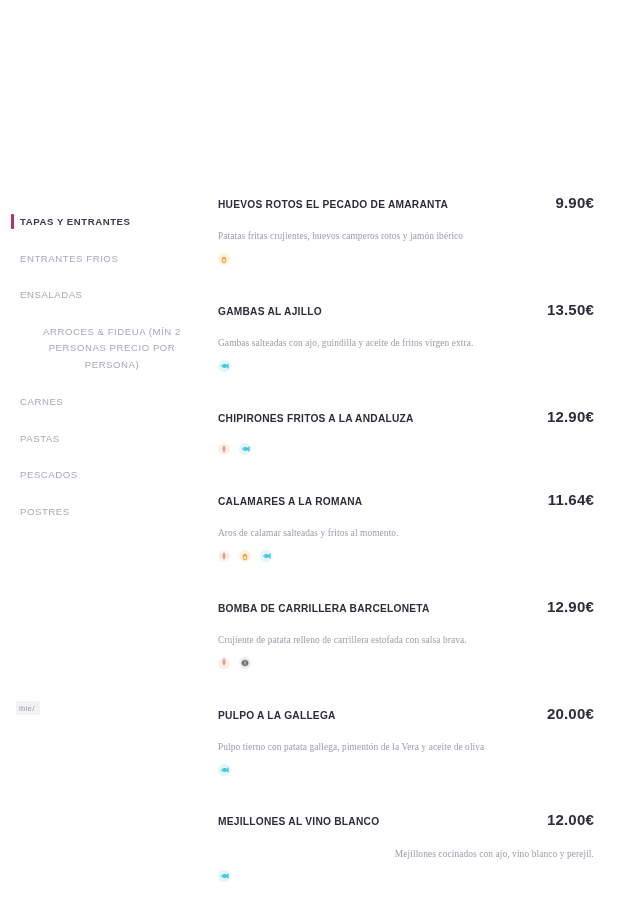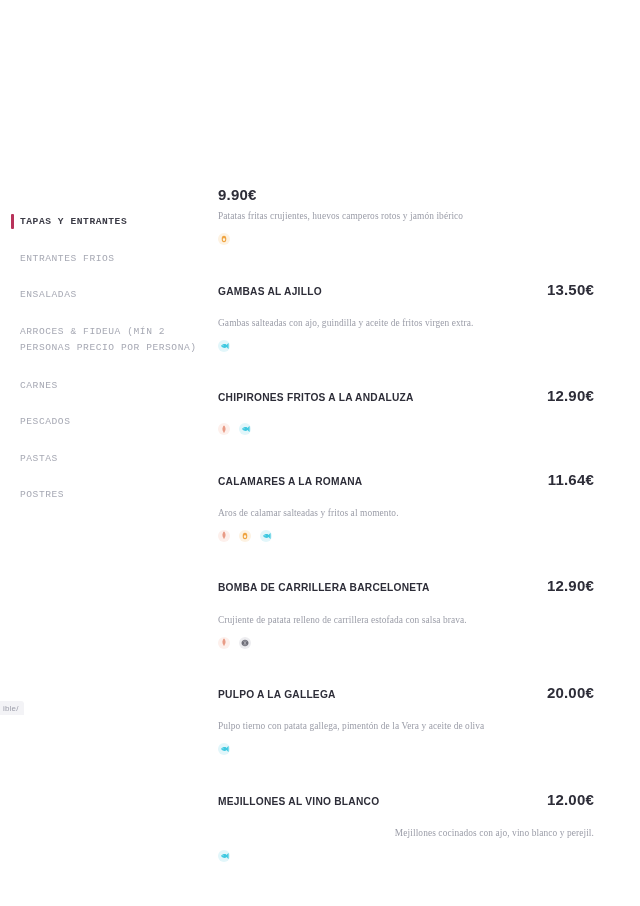--- a/index.html
+++ b/index.html
@@ -31,21 +31,20 @@
     display: flex;
     align-items: flex-start;
   }
 
   
   .sidebar {
     width: 218px;
     flex: 0 0 218px;
     padding-top: 26px;
     box-sizing: border-box;
-    font-family: Liberation Mono, monospace;
   }
   .cat-item {
     position: relative;
     padding: 0 14px 0 20px;
     margin-bottom: 21px;
     font-size: 9.6px;
     letter-spacing: 0.55px;
     line-height: 15.5px;
     color: #a7a9b4;
     text-transform: uppercase;
@@ -59,21 +58,21 @@
   .cat-item.is-active::before {
     content: "";
     position: absolute;
     left: 11px;
     top: 0px;
     width: 2.5px;
     height: 15px;
     background: #b8325a;
     border-radius: 1px;
   }
-  .cat-item.multiline { line-height: 16.5px; }
+  .cat-item.multiline { line-height: 16.5px; text-align: center; }
 
   
   .dishes {
     flex: 1 1 auto;
     padding-right: 46px;
     padding-top: 0px;
     box-sizing: border-box;
   }
   .dish {
     margin-bottom: 29px;
@@ -131,21 +130,21 @@
   .allergen svg { display: block; }
 
   .allergen.gluten  { background: #fdf0ec; }
   .allergen.egg     { background: #fdf2e2; }
   .allergen.fish    { background: #e2f6fa; }
   .allergen.mollusc { background: #ededf0; }
 
   
   .status-bar {
     position: absolute;
-    left: 0;
+    left: 16px;
     top: 701px;
     height: 14px;
     padding: 0 5px 0 3px;
     background: #f1f1f5;
     border-top-right-radius: 3px;
     display: flex;
     align-items: center;
     font-size: 8px;
     color: #8c8e9c;
     letter-spacing: 0.2px;
@@ -161,28 +160,29 @@
 <div class="page">
 
   <div class="menu-wrap">
 
     <nav class="sidebar">
         <div class="cat-item is-active">TAPAS Y ENTRANTES</div>
         <div class="cat-item">ENTRANTES FRIOS</div>
         <div class="cat-item">ENSALADAS</div>
         <div class="cat-item multiline">ARROCES &amp; FIDEUA (MÍN 2 PERSONAS PRECIO POR PERSONA)</div>
         <div class="cat-item">CARNES</div>
+        <div class="cat-item">PASTAS</div>
         <div class="cat-item">PESCADOS</div>
-        <div class="cat-item">PASTAS</div>
         <div class="cat-item">POSTRES</div>
       </nav>
 
     <div class="dishes">
         <article class="dish">
           <div class="dish-head">
+            <h3 class="dish-name">HUEVOS ROTOS EL PECADO DE AMARANTA</h3>
             <span class="dish-price">9.90€</span>
           </div>
           <p class="dish-desc">Patatas fritas crujientes, huevos camperos rotos y jamón ibérico</p>
           <div class="allergens">
             <span class="allergen egg">
               <svg width="8" height="9" viewBox="0 0 8 9">
                 <ellipse cx="4" cy="5" rx="2.3" ry="3.3" fill="#efa442"></ellipse>
                 <ellipse cx="4" cy="5.4" rx="1.1" ry="1.5" fill="#fff6e6"></ellipse>
               </svg>
             </span>

